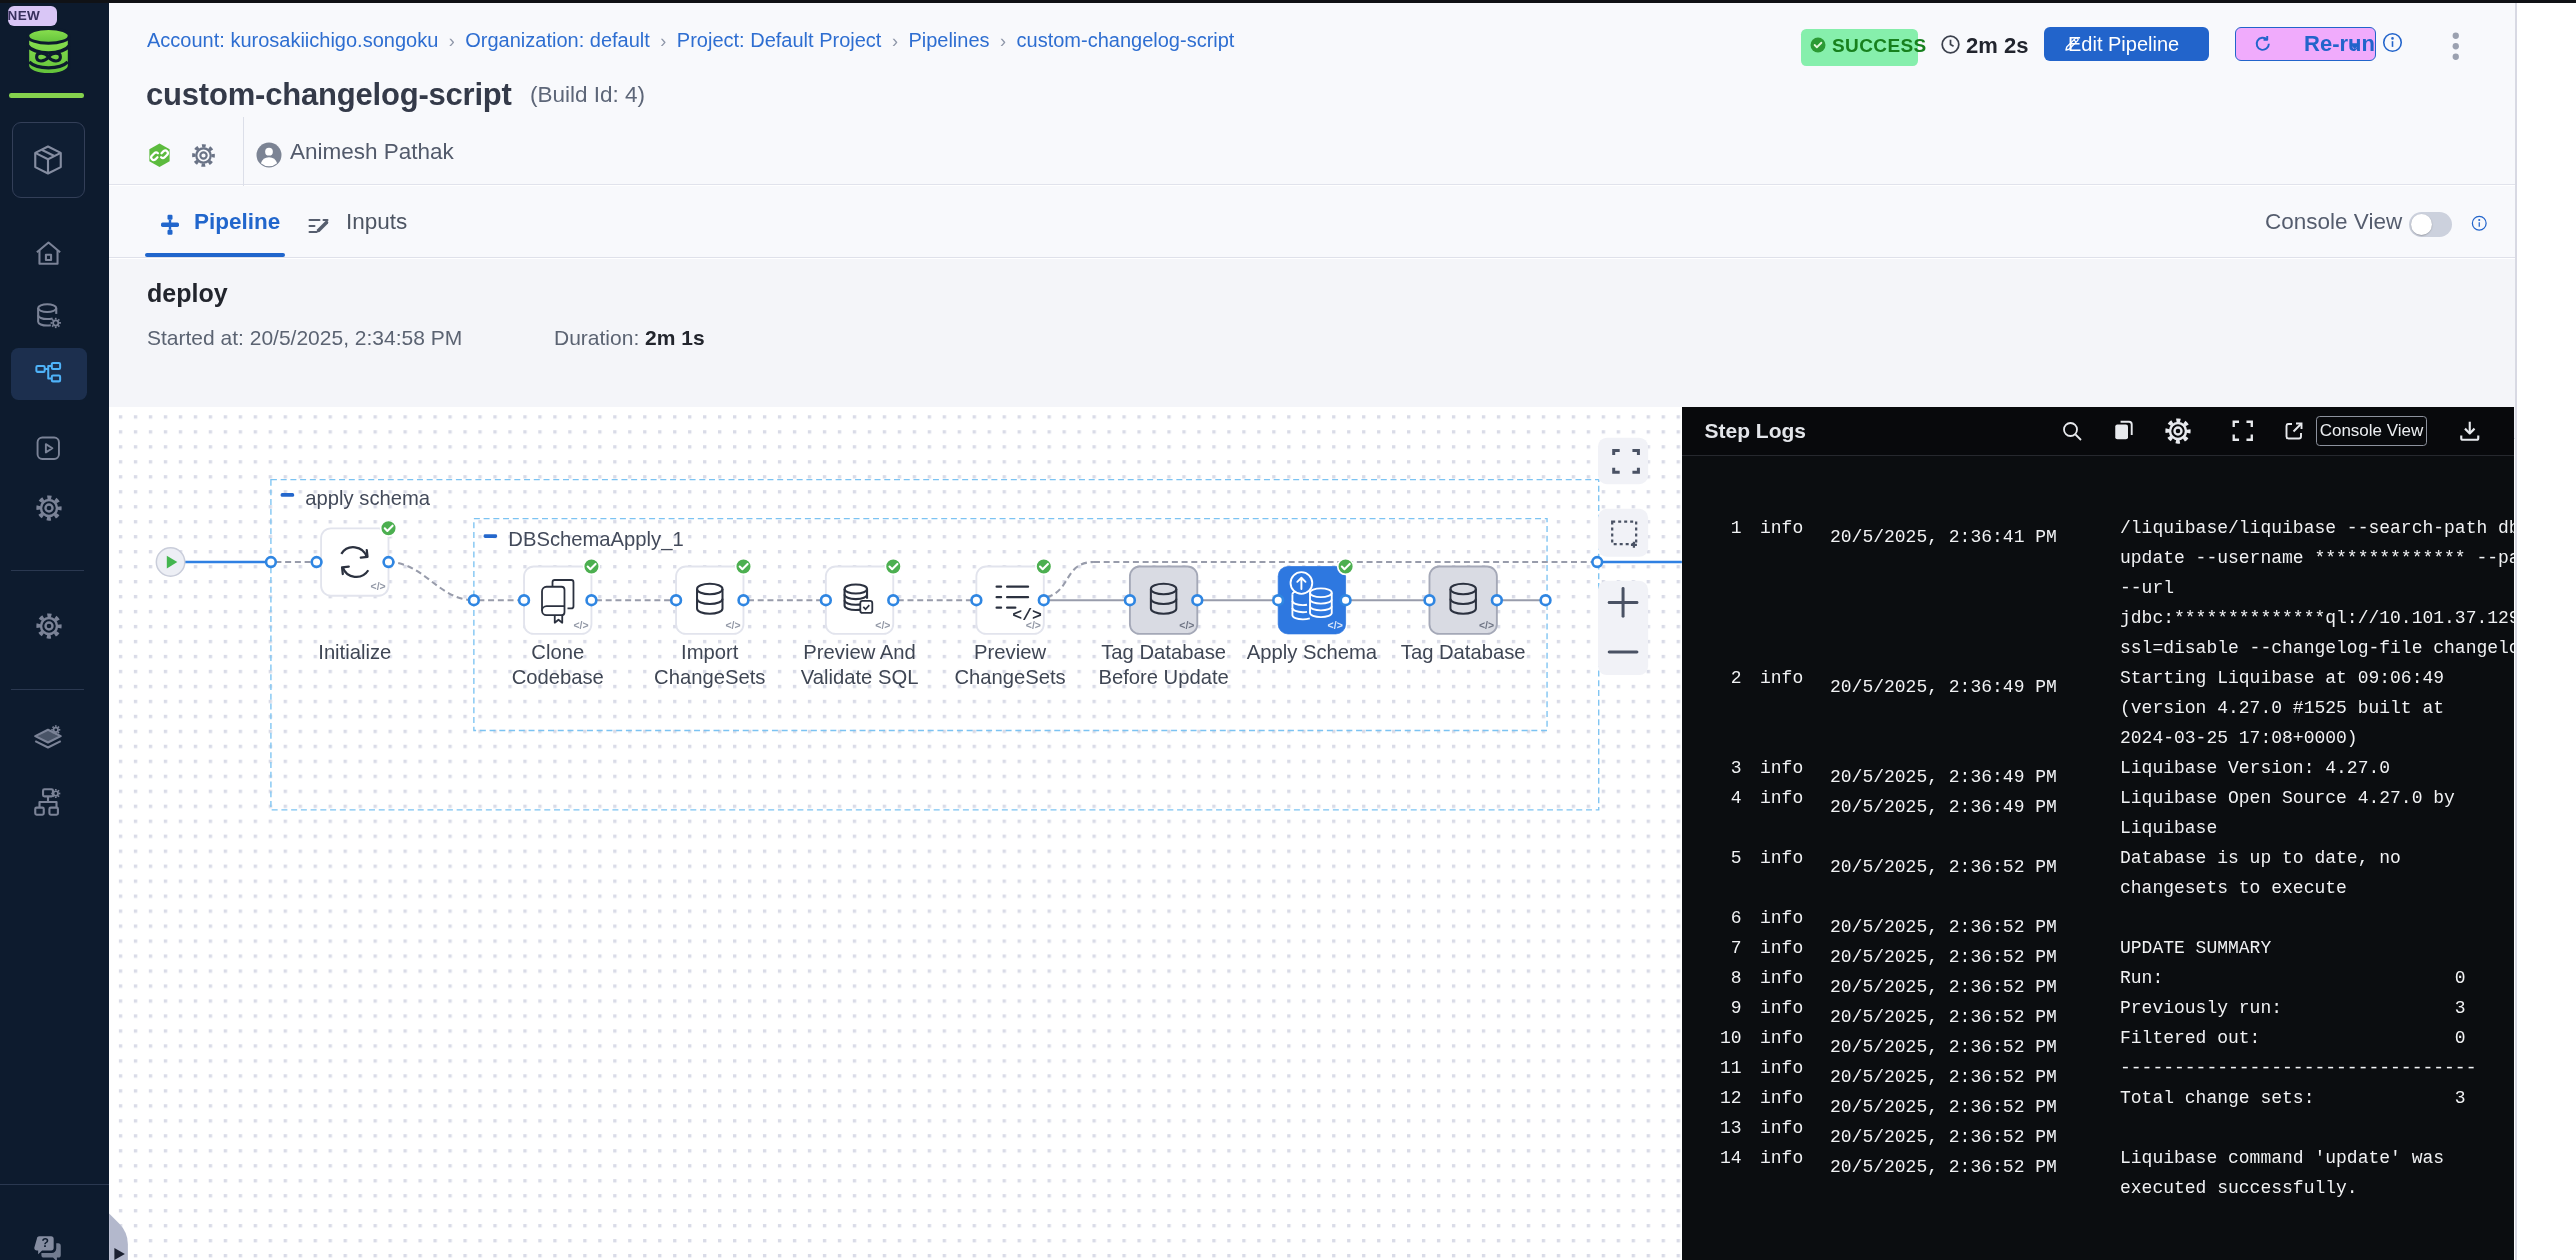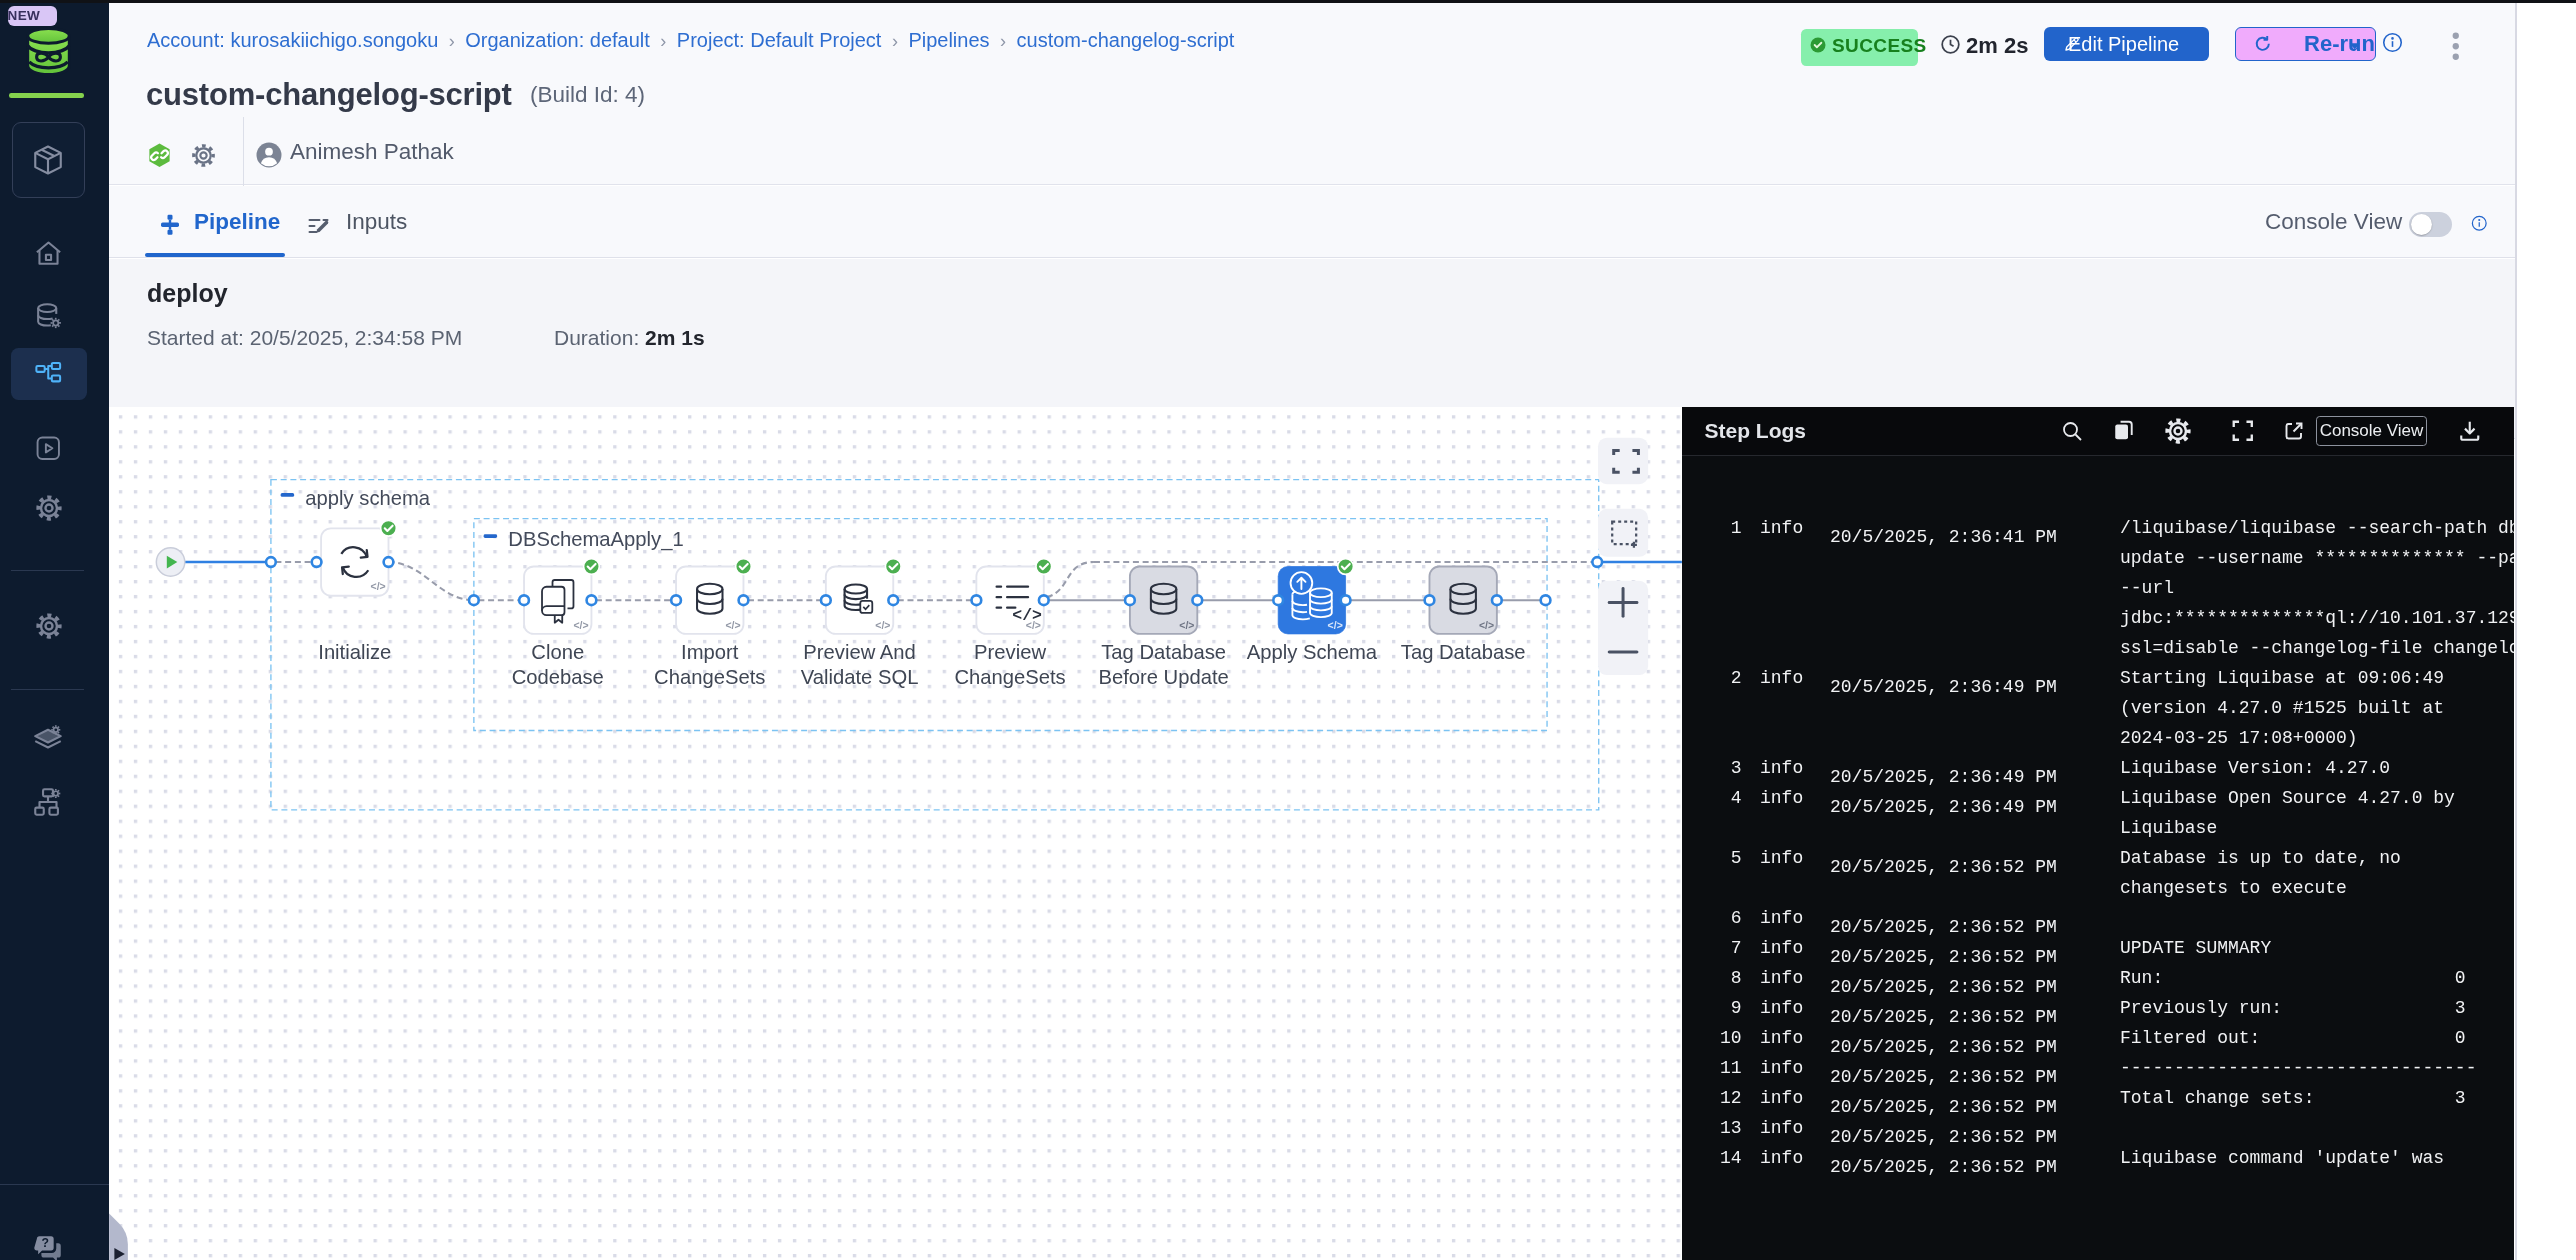--- a/index.html
+++ b/index.html
@@ -531,17 +531,18 @@
     <div class="ll"><span class="lm">changesets to execute</span></div>
     <div class="ll"><span class="ln">6</span><span class="li">info</span><span class="lt">20/5/2025, 2:36:52 PM</span></div>
     <div class="ll"><span class="ln">7</span><span class="li">info</span><span class="lt">20/5/2025, 2:36:52 PM</span><span class="lm">UPDATE SUMMARY</span></div>
     <div class="ll"><span class="ln">8</span><span class="li">info</span><span class="lt">20/5/2025, 2:36:52 PM</span><span class="lm">Run:                           0</span></div>
     <div class="ll"><span class="ln">9</span><span class="li">info</span><span class="lt">20/5/2025, 2:36:52 PM</span><span class="lm">Previously run:                3</span></div>
     <div class="ll"><span class="ln">10</span><span class="li">info</span><span class="lt">20/5/2025, 2:36:52 PM</span><span class="lm">Filtered out:                  0</span></div>
     <div class="ll"><span class="ln">11</span><span class="li">info</span><span class="lt">20/5/2025, 2:36:52 PM</span><span class="lm">---------------------------------</span></div>
     <div class="ll"><span class="ln">12</span><span class="li">info</span><span class="lt">20/5/2025, 2:36:52 PM</span><span class="lm">Total change sets:             3</span></div>
     <div class="ll"><span class="ln">13</span><span class="li">info</span><span class="lt">20/5/2025, 2:36:52 PM</span></div>
     <div class="ll"><span class="ln">14</span><span class="li">info</span><span class="lt">20/5/2025, 2:36:52 PM</span><span class="lm">Liquibase command 'update' was</span></div>
+    <div class="ll"><span class="lm">executed successfully.</span></div>
   </div>
 </div>
 
 <div class="abs" id="rail"></div>
 
 
 </body></html>

